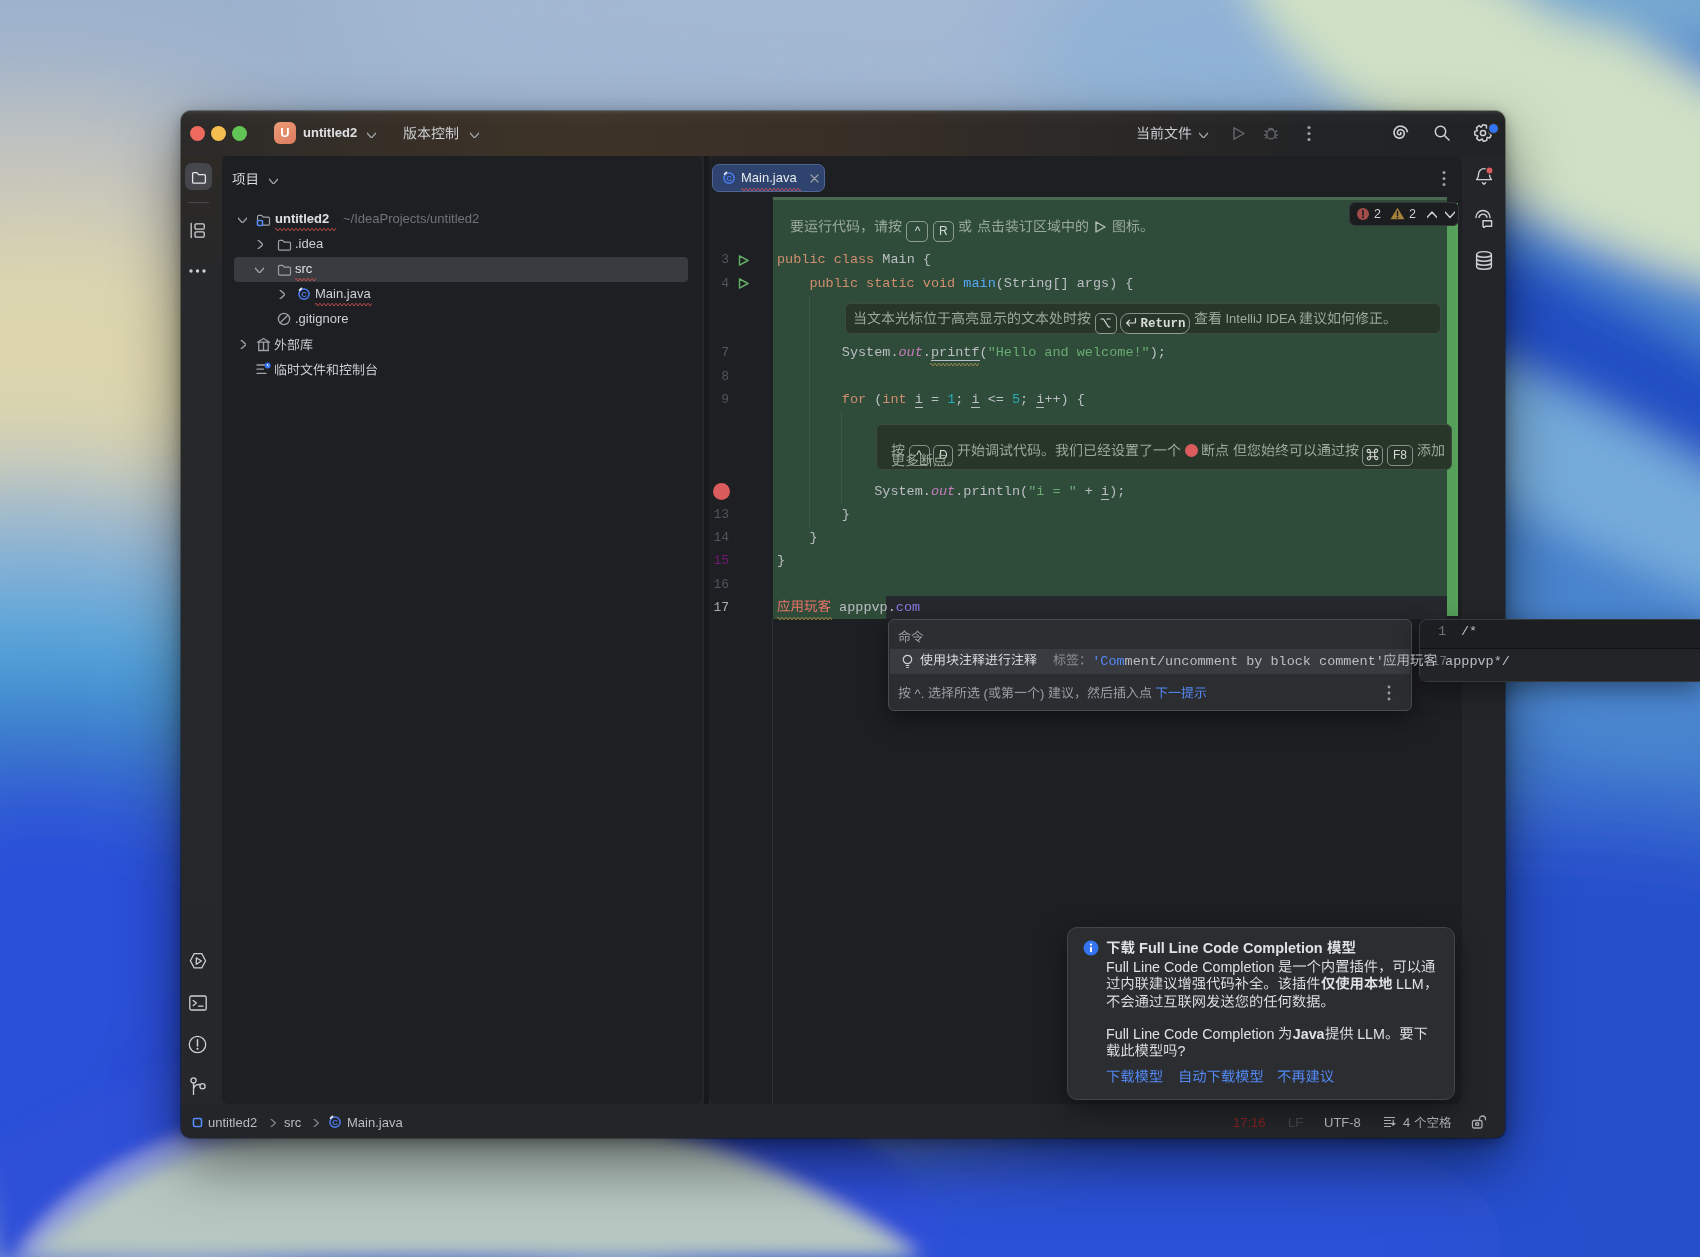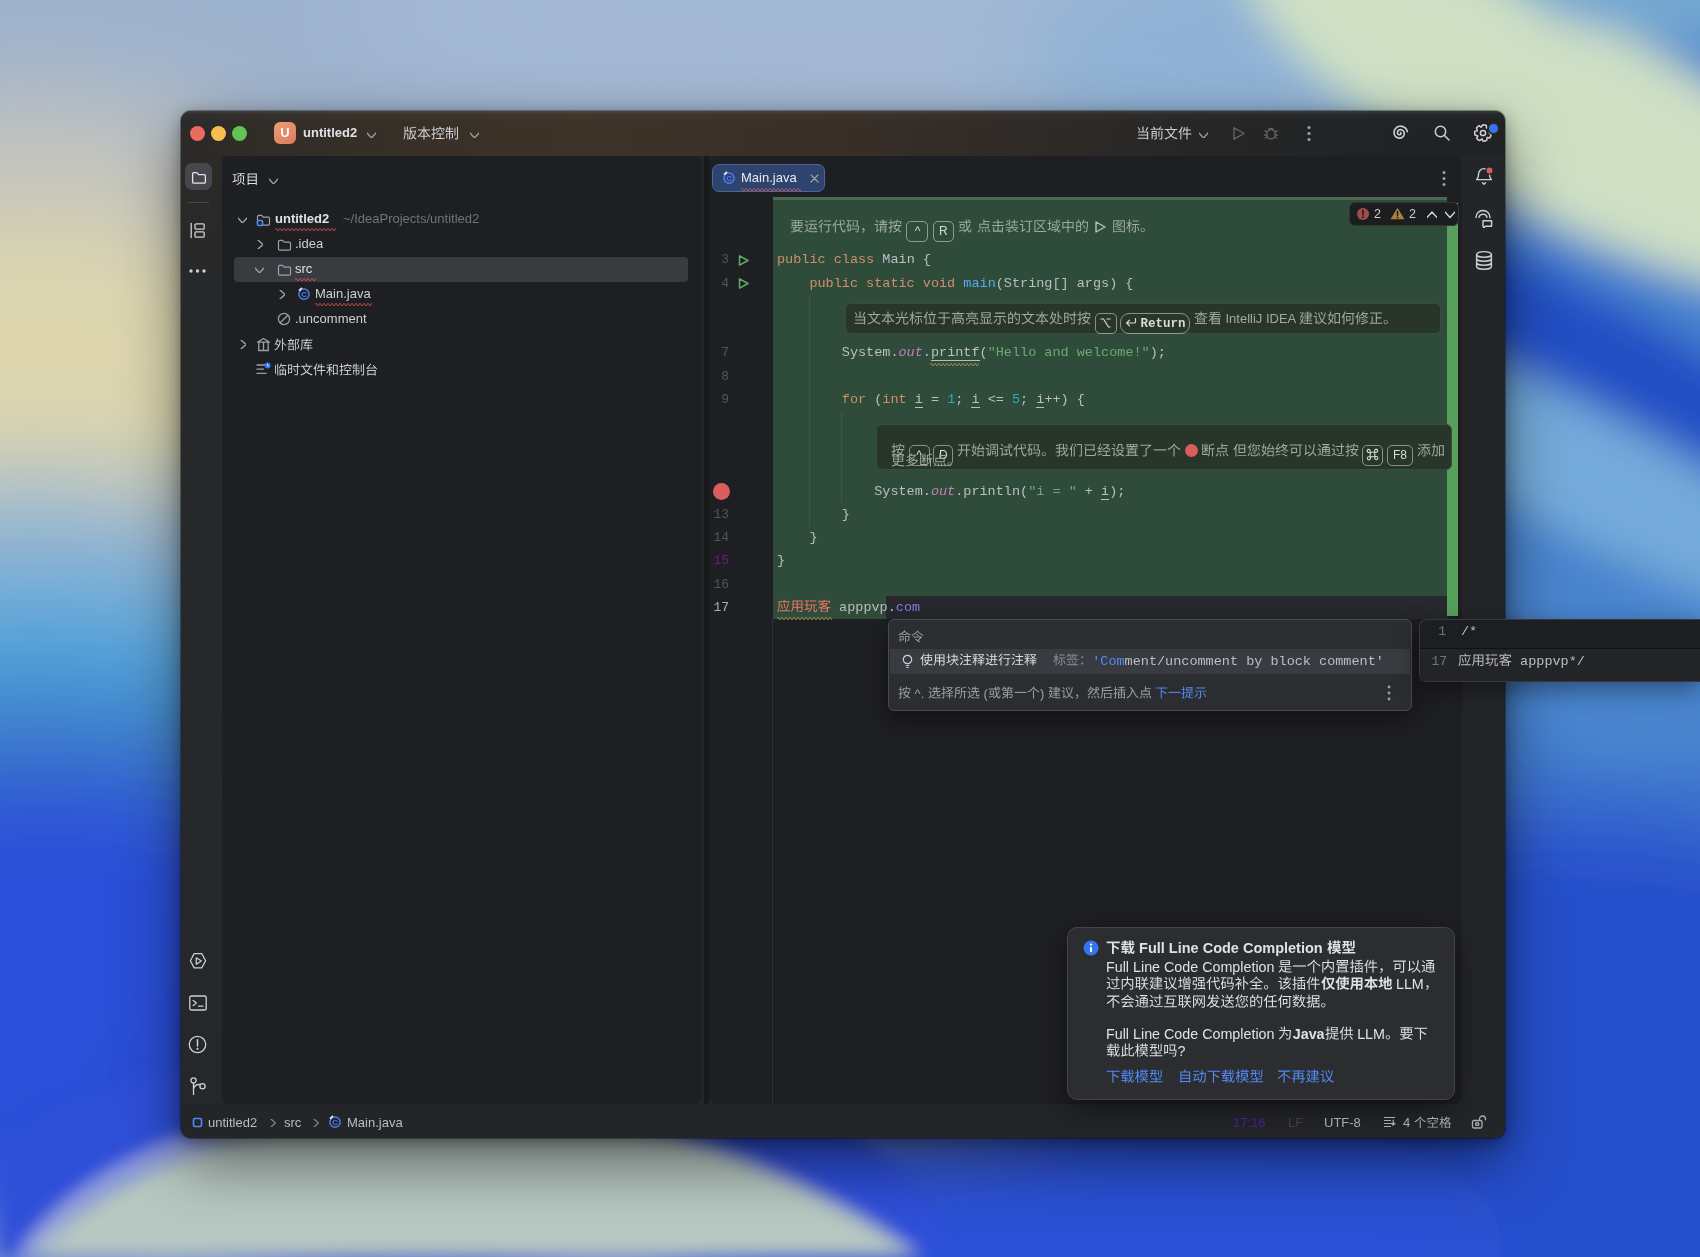--- a/index.html
+++ b/index.html
@@ -340,21 +340,21 @@
     <path d="M2.6 3.1 l1.9-1.7" stroke="#E8EAED" stroke-width="1.8" stroke-linecap="round"></path>
   </svg>
 <div style="position:absolute;left:315px;top:285.0px;height:18px;line-height:18px;font-family:'Liberation Sans',sans-serif;font-size:13px;color:#CED0D6;white-space:pre;">Main.java</div>
 <svg style="position:absolute;left:315px;top:302px;" width="57" height="4" viewBox="0 0 57 4">
     <path d="M0 2.6 q1 -2.6 2 0 q1 2.6 2 0 q1 -2.6 2 0 q1 2.6 2 0 q1 -2.6 2 0 q1 2.6 2 0 q1 -2.6 2 0 q1 2.6 2 0 q1 -2.6 2 0 q1 2.6 2 0 q1 -2.6 2 0 q1 2.6 2 0 q1 -2.6 2 0 q1 2.6 2 0 q1 -2.6 2 0 q1 2.6 2 0 q1 -2.6 2 0 q1 2.6 2 0 q1 -2.6 2 0 q1 2.6 2 0 q1 -2.6 2 0 q1 2.6 2 0 q1 -2.6 2 0 q1 2.6 2 0 q1 -2.6 2 0 q1 2.6 2 0 q1 -2.6 2 0 q1 2.6 2 0 q1 -2.6 2 0 q1 2.6 2 0" fill="none" stroke="#E05555" stroke-width="0.9"></path>
   </svg>
 <svg style="position:absolute;left:277px;top:312px;" width="14" height="14" viewBox="0 0 14 14">
     <circle cx="7" cy="7" r="5.6" fill="none" stroke="#9DA0A6" stroke-width="1.3"></circle>
     <path d="M3.2 10.8 L10.8 3.2" stroke="#9DA0A6" stroke-width="1.3"></path>
   </svg>
-<div style="position:absolute;left:295px;top:310.0px;height:18px;line-height:18px;font-family:'Liberation Sans',sans-serif;font-size:13px;color:#CED0D6;white-space:pre;">.uncomment</div>
+<div style="position:absolute;left:295px;top:310.0px;height:18px;line-height:18px;font-family:'Liberation Sans',sans-serif;font-size:13px;color:#CED0D6;white-space:pre;">.gitignore</div>
 <svg style="position:absolute;left:239.525px;top:339.5px;" width="6.95" height="9" viewBox="-1 0 6.95 9">
     <path d="M0 0 L4.95 4.5 L0 9" fill="none" stroke="#9DA0A6" stroke-width="1.4" stroke-linecap="round" stroke-linejoin="round"></path>
   </svg>
 <svg style="position:absolute;left:256px;top:337px;" width="15" height="15" viewBox="0 0 15 15">
     <g fill="none" stroke="#9DA0A6" stroke-width="1.3">
       <path d="M2 13.5 h11 M2.8 5.5 v8 M7.5 5.5 v8 M12.2 5.5 v8 M1.5 5.2 L7.5 1.5 L13.5 5.2 z" stroke-linejoin="round"></path>
     </g>
   </svg>
 <div style="position:absolute;left:274px;top:335px;"><svg style="width:39.0px;height:13.0px;vertical-align:-1.56px;fill:#CED0D6;" viewBox="0 0 3000 1000">
       <use href="#r5916" x="0"></use>
@@ -629,21 +629,21 @@
       <circle cx="4" cy="8" r="1.4"></circle>
       <circle cx="4" cy="14" r="1.4"></circle>
     </g>
   </svg>
 <div style="position:absolute;left:1419px;top:619px;width:281px;height:63px;background:#1D1E21;border:1px solid #36383C;border-radius:8px 0 0 8px;border-right:none;box-sizing:border-box;box-shadow:0 8px 24px rgba(0,0,0,.4);"></div>
 <div style="position:absolute;left:1420px;top:648.5px;width:280px;height:32.5px;background:#232428;"></div>
 <div style="position:absolute;left:0px;top:623.0px;height:18px;line-height:18px;font-family:'Liberation Mono',monospace;font-size:13px;color:#6F737A;white-space:pre;width:1446px;text-align:right;">1</div>
 <div style="position:absolute;left:1461px;top:623.0px;height:18px;line-height:18px;font-family:'Liberation Mono',monospace;font-size:13.5px;color:#BCBEC4;white-space:pre;">/*</div>
 <div style="position:absolute;left:1420px;top:647.5px;width:280px;height:1px;background:#101113;"></div>
 <div style="position:absolute;left:0px;top:652.5px;height:18px;line-height:18px;font-family:'Liberation Mono',monospace;font-size:13px;color:#6F737A;white-space:pre;width:1447px;text-align:right;">17</div>
-<div style="position:absolute;left:1458px;top:651.5px;height:20px;line-height:20px;white-space:pre;font-family:'Liberation Mono',monospace;font-size:13.5px;"><svg style="width:54.0px;height:13.5px;vertical-align:-1.62px;fill:#BCBEC4;" viewBox="0 0 4000 1000">
+<div style="position:absolute;left:1383px;top:651.5px;height:20px;line-height:20px;white-space:pre;font-family:'Liberation Mono',monospace;font-size:13.5px;"><svg style="width:54.0px;height:13.5px;vertical-align:-1.62px;fill:#BCBEC4;" viewBox="0 0 4000 1000">
       <use href="#r5e94" x="0"></use>
       <use href="#r7528" x="1000"></use>
       <use href="#r73a9" x="2000"></use>
       <use href="#r5ba2" x="3000"></use>
     </svg><span style="color:#BCBEC4;"> apppvp*/</span></div>
 <div style="position:absolute;left:1067px;top:927px;width:388px;height:173px;background:#2B2D30;border:1px solid #43454A;border-radius:10px;box-sizing:border-box;box-shadow:0 10px 30px rgba(0,0,0,.45);"></div>
 <svg style="position:absolute;left:1083px;top:940px;" width="16" height="16" viewBox="0 0 16 16">
     <circle cx="8" cy="8" r="7.5" fill="#3574F0"></circle>
     <rect x="7" y="6.8" width="2" height="5.4" rx="1" fill="#fff"></rect>
     <circle cx="8" cy="4.6" r="1.15" fill="#fff"></circle>
@@ -777,21 +777,21 @@
 <div style="position:absolute;left:284px;top:1113.5px;height:18px;line-height:18px;font-family:'Liberation Sans',sans-serif;font-size:13px;color:#B9BCC1;white-space:pre;">src</div>
 <svg style="position:absolute;left:312.8px;top:1118.5px;" width="6.4" height="8" viewBox="-1 0 6.4 8">
     <path d="M0 0 L4.4 4.0 L0 8" fill="none" stroke="#7F8288" stroke-width="1.3" stroke-linecap="round" stroke-linejoin="round"></path>
   </svg>
 <svg style="position:absolute;left:328px;top:1115px;" width="14" height="14" viewBox="0 0 14 14">
     <circle cx="7" cy="7.2" r="5.1" fill="none" stroke="#4D7DF0" stroke-width="1.5"></circle>
     <text x="7" y="10" text-anchor="middle" font-family="Liberation Sans" font-size="7.8" font-weight="bold" fill="#4D7DF0">C</text>
     <path d="M2.6 3.1 l1.9-1.7" stroke="#E8EAED" stroke-width="1.8" stroke-linecap="round"></path>
   </svg>
 <div style="position:absolute;left:347px;top:1113.5px;height:18px;line-height:18px;font-family:'Liberation Sans',sans-serif;font-size:13px;color:#B9BCC1;white-space:pre;">Main.java</div>
-<div style="position:absolute;left:1233px;top:1113.5px;height:18px;line-height:18px;font-family:'Liberation Sans',sans-serif;font-size:13px;color:#4c1d95;white-space:pre;">17:16</div>
+<div style="position:absolute;left:1233px;top:1113.5px;height:18px;line-height:18px;font-family:'Liberation Sans',sans-serif;font-size:13px;color:#7f1d1d;white-space:pre;">17:16</div>
 <div style="position:absolute;left:1288px;top:1113.5px;height:18px;line-height:18px;font-family:'Liberation Sans',sans-serif;font-size:13px;color:#404040;white-space:pre;">LF</div>
 <div style="position:absolute;left:1324px;top:1113.5px;height:18px;line-height:18px;font-family:'Liberation Sans',sans-serif;font-size:13px;color:#A8ABB0;white-space:pre;">UTF-8</div>
 <svg style="position:absolute;left:1382px;top:1115px;" width="15" height="15" viewBox="0 0 15 15">
     <g fill="none" stroke="#A8ABB0" stroke-width="1.2">
       <path d="M2 2.5 h11 M2 5.5 h7 M2 8.5 h11 M2 11.5 h7"></path>
       <path d="M11.2 5.2 v5 m-1.8-1.8 l1.8 1.8 1.8-1.8" stroke-linecap="round" stroke-linejoin="round"></path>
     </g>
   </svg>
 <div style="position:absolute;left:1403px;top:1113.5px;height:18px;line-height:18px;font-family:'Liberation Sans',sans-serif;font-size:13px;color:#A8ABB0;white-space:pre;">4 <svg style="width:37.5px;height:12.5px;vertical-align:-1.50px;fill:#A8ABB0;" viewBox="0 0 3000 1000">
       <use href="#r4e2a" x="0"></use>

